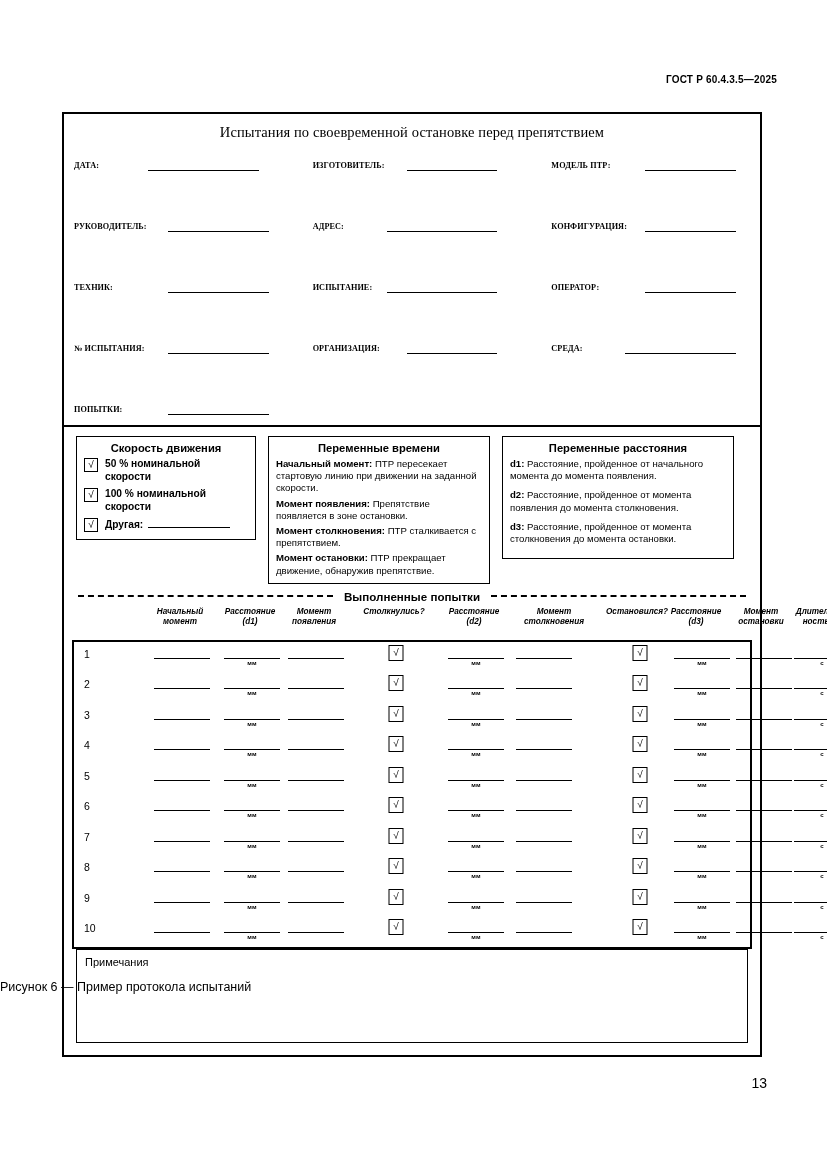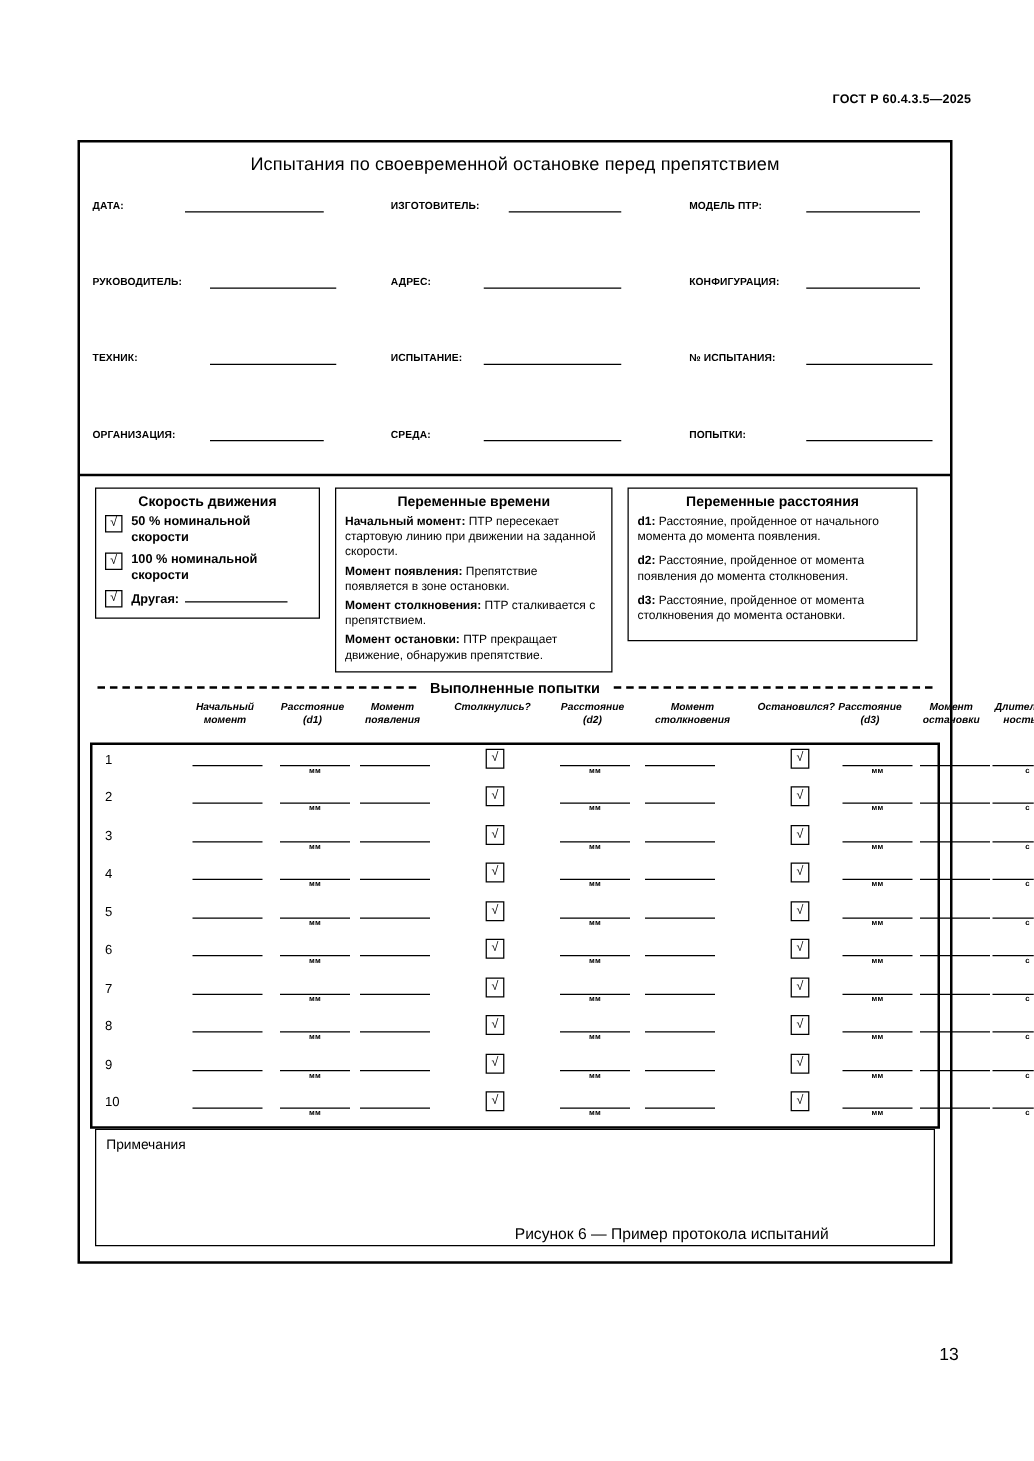--- a/index.html
+++ b/index.html
@@ -33,39 +33,40 @@
     right: 60px;
     font-size: 14px;
   }
 
   
   .figure-caption {
     position: absolute;
     top: 980px;
     left: 0;
     width: 663px;
-    text-align: right;
+    text-align: left;
     font-size: 12.5px;
   }
 
   
   .form-frame {
     position: absolute;
     left: 62px;
     top: 112px;
     width: 700px;
     border: 2.5px solid #000;
     box-sizing: border-box;
     background: #fff;
   }
 
   
   .ident-block {
     border-bottom: 2.5px solid #000;
-    padding: 8px 10px 26px 10px;
+    padding: 8px 10px 10px 10px;
+    font-family: Liberation Serif, serif;
   }
   .form-title {
     text-align: center;
     font-size: 14.5px;
     font-weight: 500;
     margin: 2px 0 9px 0;
     letter-spacing: 0.1px;
   }
   .ident-grid {
     display: grid;
@@ -305,20 +306,24 @@
         <span class="ident-label">КОНФИГУРАЦИЯ:</span>
         <span class="ident-rule"></span>
       </div>
       <div class="ident-cell c3">
         <span class="ident-label">ТЕХНИК:</span>
         <span class="ident-rule"></span>
       </div>
 
       <div class="ident-cell c1">
         <span class="ident-label">ИСПЫТАНИЕ:</span>
+        <span class="ident-rule"></span>
+      </div>
+      <div class="ident-cell c2">
+        <span class="ident-label">ОПЕРАТОР:</span>
         <span class="ident-rule"></span>
       </div>
       <div class="ident-cell c3">
         <span class="ident-label">№ ИСПЫТАНИЯ:</span>
         <span class="ident-rule"></span>
       </div>
 
       <div class="ident-cell c2">
         <span class="ident-label">ОРГАНИЗАЦИЯ:</span>
         <span class="ident-rule"></span>

